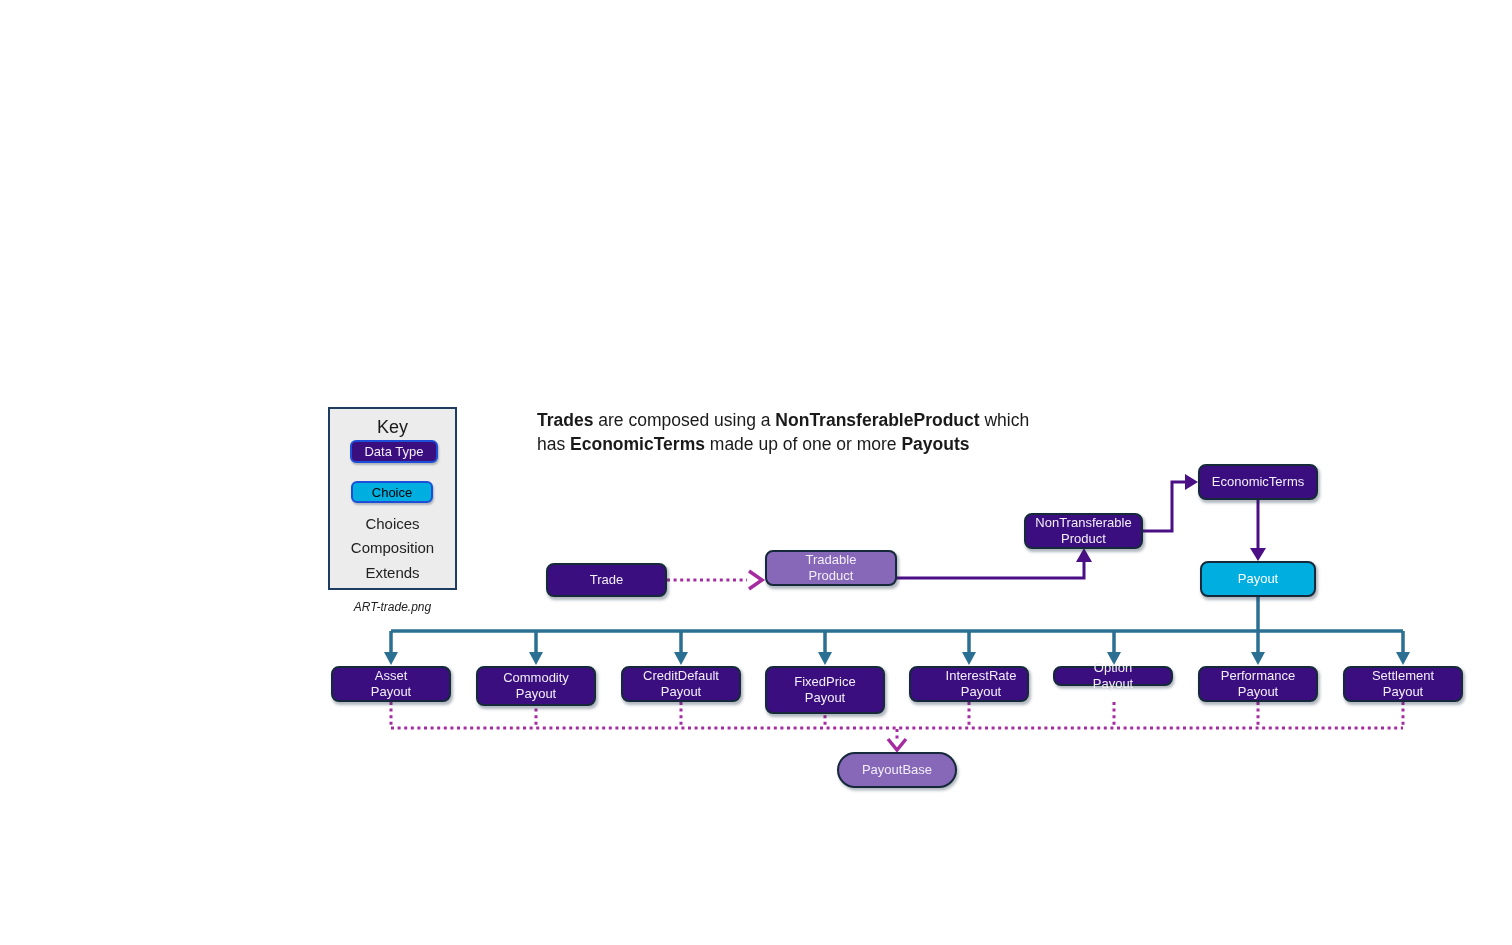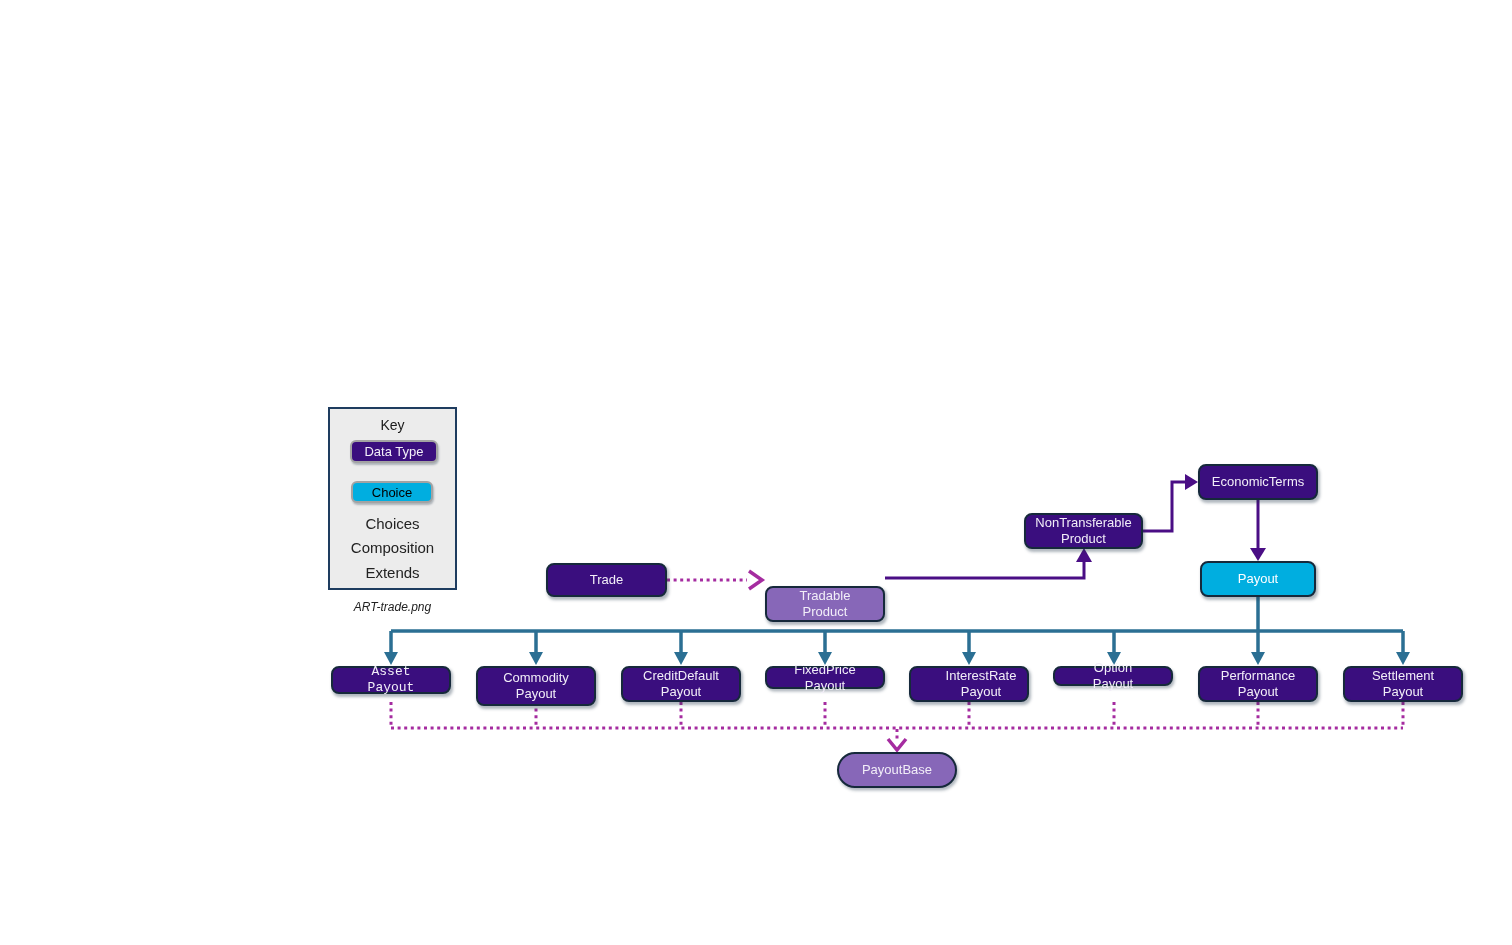--- a/index.html
+++ b/index.html
@@ -48,26 +48,26 @@
   .node.mid{background:var(--medium-purple);}
   .node.cyan{background:var(--cyan);color:#FDFEFF;}
 
   .key-panel{
     position:absolute;left:328px;top:407px;width:129px;height:183px;
     background:var(--key-bg);
     border:2px solid var(--key-border);
   }
   .key-title{
     position:absolute;top:8px;left:0;width:100%;
-    text-align:center;font-size:14px;color:var(--text);
+    text-align:center;font-size:18px;color:var(--text);
   }
   .chip{
     position:absolute;
     display:flex;align-items:center;justify-content:center;
-    border:2px solid #a3a3a3;border-radius:6px;
+    border:2px solid #1d4ed8;border-radius:6px;
     font-size:13px;color:#F2EEF8;
     box-shadow:1px 2px 2px rgba(30,50,70,.3);
   }
   .chip-datatype{left:20px;top:31px;width:88px;height:23px;background:var(--dark-purple);}
   .chip-choice{left:21px;top:72px;width:82px;height:22px;background:var(--cyan);color:#000000;}
   .legend-label{
     position:absolute;left:0;width:100%;
     text-align:center;font-size:15px;color:#222;
   }
   .ll-choices{top:106px;}
@@ -139,40 +139,41 @@
   <div class="key-panel">
     <div class="key-title">Key</div>
     <div class="chip chip-datatype">Data Type</div>
     <div class="chip chip-choice">Choice</div>
     <div class="legend-label ll-choices">Choices</div>
     <div class="legend-label ll-composition">Composition</div>
     <div class="legend-label ll-extends">Extends</div>
   </div>
   <div class="key-caption">ART-trade.png</div>
 
+  <div class="heading"><span class="b">Trades</span><span> are composed using a </span><span class="b">NonTransferableProduct</span><span> which has </span><span class="b">EconomicTerms</span><span> made up of one or more </span><span class="b">Payouts</span></div>
 
   <div class="node dark" style="left:546px;top:563px;width:121px;height:34px;">Trade</div>
 
-  <div class="node mid" style="left:765px;top:586px;width:120px;height:36px;">Tradable
+  <div class="node mid" style="left:765px;top:550px;width:132px;height:36px;">Tradable
 Product</div>
 
   <div class="node dark" style="left:1024px;top:513px;width:119px;height:36px;">NonTransferable
 Product</div>
 
   <div class="node dark" style="left:1198px;top:464px;width:120px;height:36px;">EconomicTerms</div>
 
   <div class="node cyan" style="left:1200px;top:561px;width:116px;height:36px;">Payout</div>
 
-  <div class="node dark" style="left:331px;top:666px;width:120px;height:28px;font-family:Liberation Mono, monospace;">Asset
+  <div class="node dark" style="left:331px;top:666px;width:120px;height:36px;">Asset
 Payout</div>
   <div class="node dark" style="left:476px;top:666px;width:120px;height:40px;">Commodity
 Payout</div>
   <div class="node dark" style="left:621px;top:666px;width:120px;height:36px;">CreditDefault
 Payout</div>
-  <div class="node dark" style="left:765px;top:666px;width:120px;height:23px;">FixedPrice
+  <div class="node dark" style="left:765px;top:666px;width:120px;height:48px;">FixedPrice
 Payout</div>
   <div class="node dark" style="left:909px;top:666px;width:120px;height:36px;padding-left:24px;">InterestRate
 Payout</div>
   <div class="node dark" style="left:1053px;top:666px;width:120px;height:20px;">Option
 Payout</div>
   <div class="node dark" style="left:1198px;top:666px;width:120px;height:36px;">Performance
 Payout</div>
   <div class="node dark" style="left:1343px;top:666px;width:120px;height:36px;">Settlement
 Payout</div>
 

